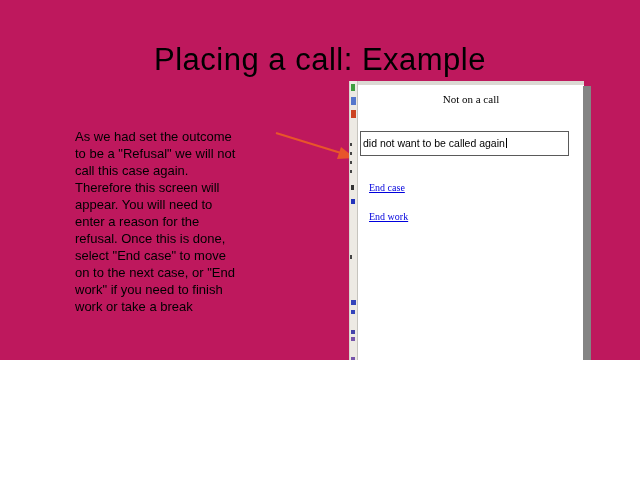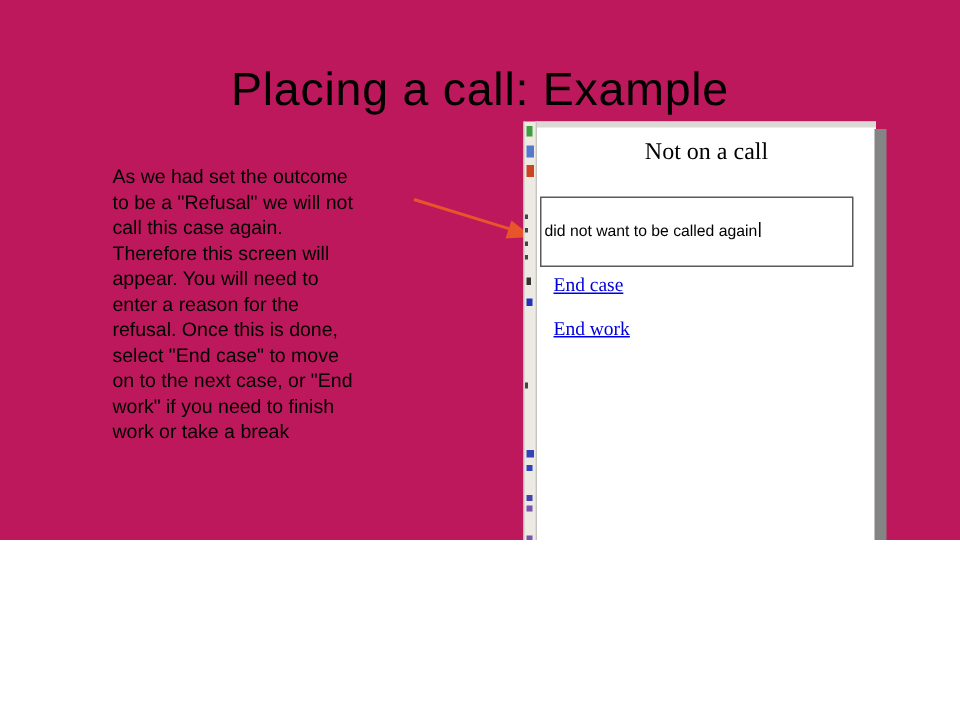--- a/index.html
+++ b/index.html
@@ -6,45 +6,45 @@
   .slide{
     position:relative;width:640px;height:360px;background:#be185d;
     overflow:hidden;font-family:"Liberation Sans",sans-serif;color:#000;
   }
   .title{
     position:absolute;top:42px;left:0;width:640px;text-align:center;
     font-size:31px;font-weight:400;letter-spacing:0.5px;
     font-family:"Liberation Sans",sans-serif;
   }
   .body-text{
-    position:absolute;left:75px;top:109px;width:200px;
+    position:absolute;left:75px;top:128px;width:200px;
     font-size:13px;line-height:17px;white-space:pre-line;
   }
   .callout-arrow{position:absolute;left:274px;top:129px;}
   
   .shot{position:absolute;left:349px;top:78px;width:243px;height:394px;}
   .sliver{position:absolute;left:0;top:3px;width:8px;height:380px;background:#edeae4;border-left:1px solid #d9d6d0;}
   .frag{position:absolute;}
   .dialog{
     position:absolute;left:8px;top:3px;width:226px;height:381px;background:#ffffff;
     border-left:1px solid #c6c4be;font-family:"Liberation Serif",serif;
   }
   .top-strip{position:absolute;left:0;top:0;width:226px;height:4px;background:#dbd9d3;}
   .shadow-right{position:absolute;left:234px;top:8px;width:8px;height:386px;background:#848484;}
   .shadow-bottom{position:absolute;left:12px;top:384px;width:230px;height:8px;background:#848484;}
-  .dlg-heading{position:absolute;left:0;top:12px;width:226px;text-align:center;font-size:16px;}
+  .dlg-heading{position:absolute;left:0;top:12px;width:226px;text-align:center;font-size:11px;}
   .dlg-prompt{position:absolute;left:3px;top:25px;width:220px;font-size:10.5px;line-height:13px;white-space:pre-line;}
   .dlg-input{
     position:absolute;left:2px;top:50px;width:203px;height:13px;
     background:#fff;border:1px solid #5a5a5a;
     font-family:"Liberation Sans",sans-serif;font-size:10.5px;
-    padding:16px 2px;white-space:nowrap;overflow:hidden;
+    padding:5px 2px;white-space:nowrap;overflow:hidden;
   }
   .cursor{display:inline-block;width:1px;height:10px;background:#000;vertical-align:-1px;margin-left:1px;}
-  .dlg-link{position:absolute;left:11px;font-size:13px;color:#0000dd;text-decoration:underline;cursor:pointer;}
+  .dlg-link{position:absolute;left:11px;font-size:10px;color:#0000dd;text-decoration:underline;cursor:pointer;}
   .link1{top:101px;}
   .link2{top:130px;}
 </style>
 </head>
 <body>
 
 <div class="slide">
 
   <div class="title">Placing a call: Example</div>
 

